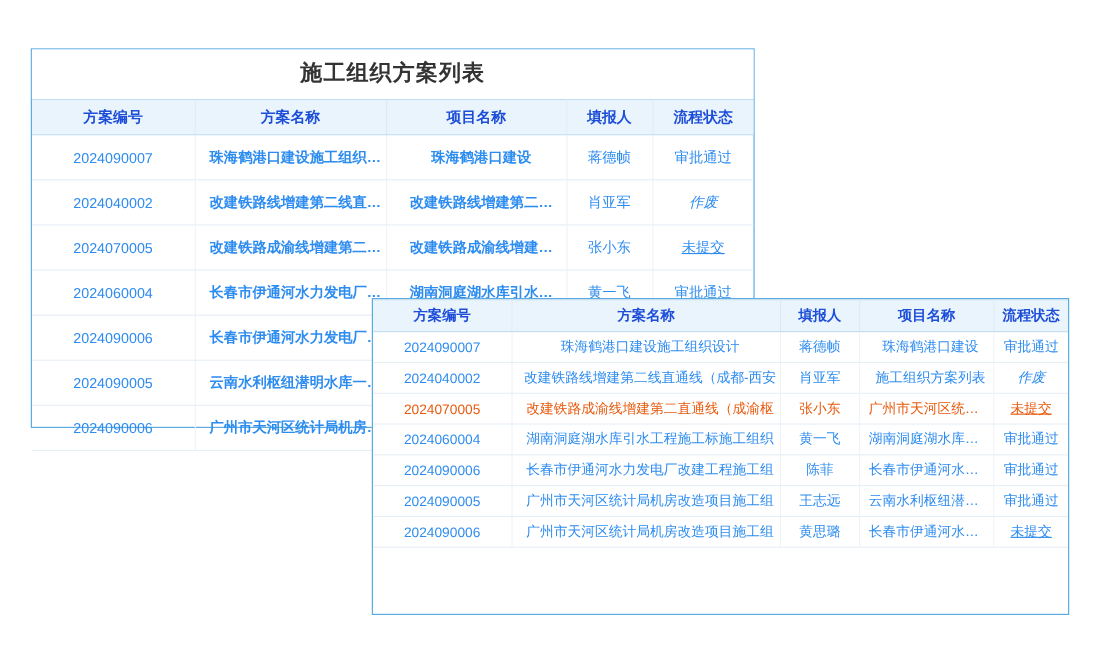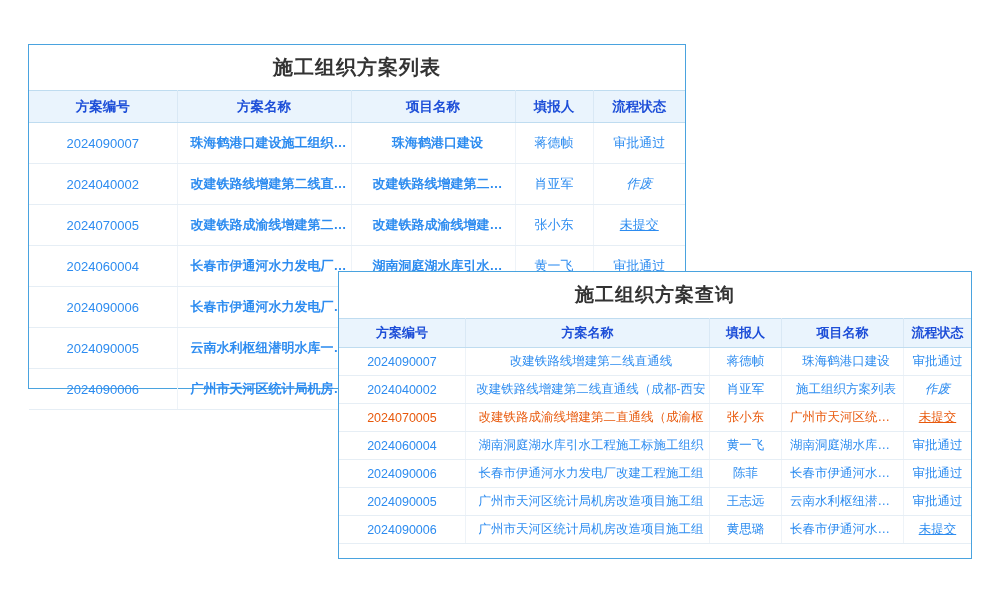--- a/index.html
+++ b/index.html
@@ -171,42 +171,41 @@
           <td class="cell-left">广州市天河区统计局机房…</td>
           <td class="cell-left"></td>
           <td></td>
           <td class="status-approved"></td>
         </tr>
       </tbody>
     </table>
   </div>
 
   <div class="panel" id="panel-query">
-    <div class="panel-title">施工组织方案查询</div>
     <table class="grid">
       <colgroup>
         <col style="width:116px">
         <col style="width:224px">
         <col style="width:66px">
         <col style="width:112px">
         <col style="width:62px">
       </colgroup>
       <thead>
         <tr>
           <th>方案编号</th>
           <th>方案名称</th>
           <th>填报人</th>
           <th>项目名称</th>
           <th>流程状态</th>
         </tr>
       </thead>
       <tbody>
         <tr>
           <td>2024090007</td>
-          <td class="cell-left">改建铁路线增建第二线直通线</td>
+          <td class="cell-left">珠海鹤港口建设施工组织设计</td>
           <td>蒋德帧</td>
           <td class="cell-left">珠海鹤港口建设</td>
           <td class="status-approved">审批通过</td>
         </tr>
         <tr>
           <td>2024040002</td>
           <td class="cell-left">改建铁路线增建第二线直通线（成都-西安</td>
           <td>肖亚军</td>
           <td class="cell-left">施工组织方案列表</td>
           <td class="status-void">作废</td>

